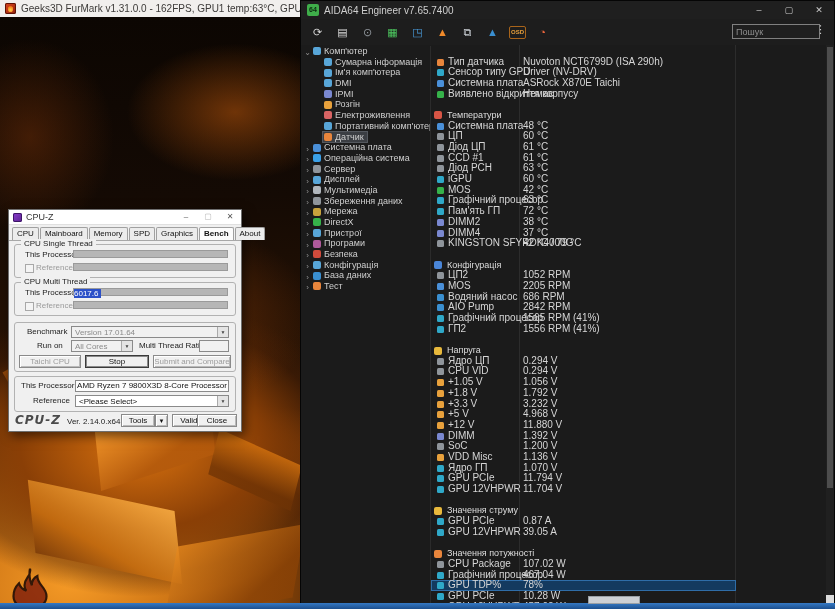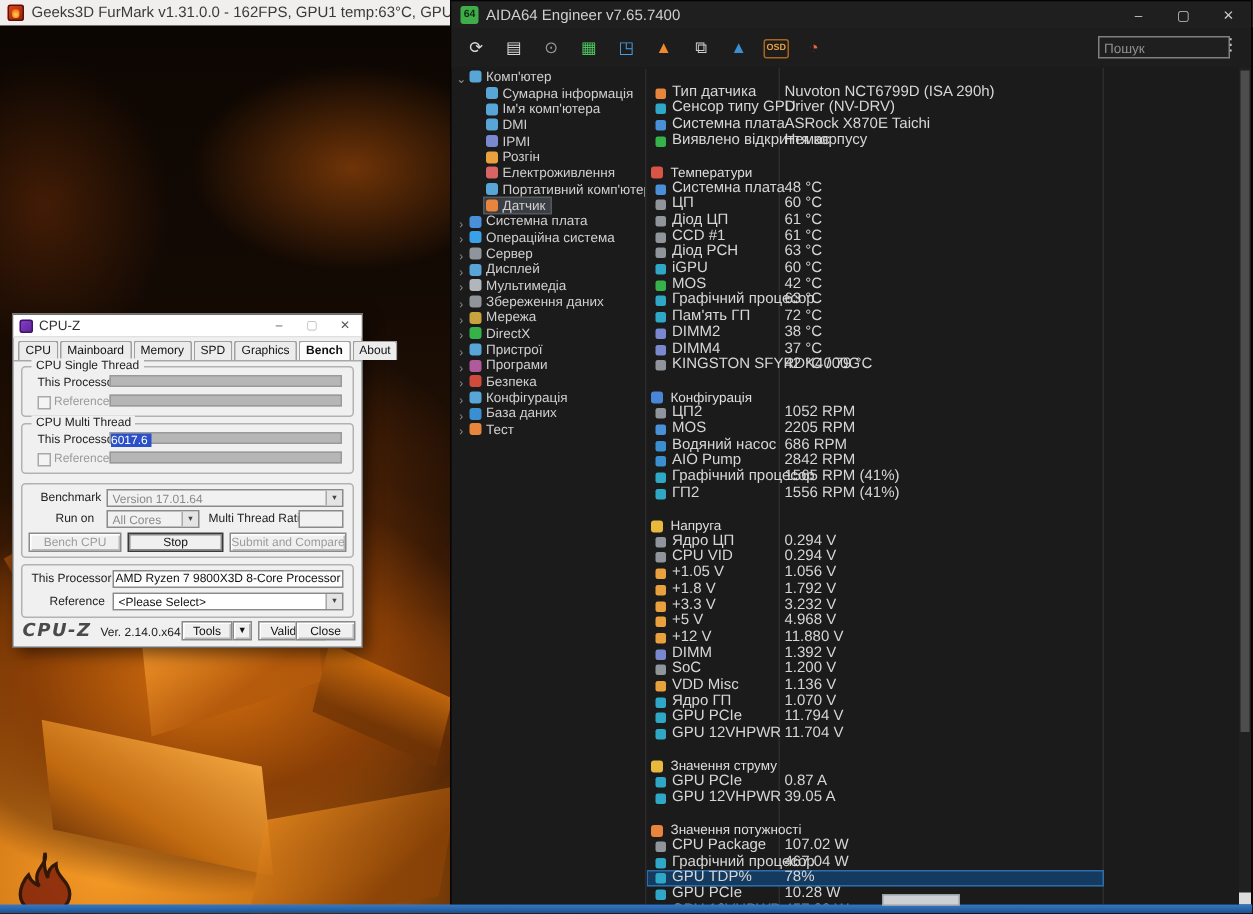--- a/index.html
+++ b/index.html
@@ -731,21 +731,21 @@
       <div class="czrow" style="top:18px;">
         <span class="czlabel" style="left:22px;">Run on</span>
         <span class="combo disabled" style="left:56px;width:62px;top:-1px;">
           <span>All Cores</span>
           <span class="arrow">▼</span>
         </span>
         <span class="czlabel" style="left:124px;">Multi Thread Ratio</span>
         <span class="czfield" style="left:184px;right:6px;top:-1px;background:#f1f1f1;"></span>
       </div>
       <div class="czrow" style="top:32px;">
-        <span class="czbtn disabled" style="left:4px;width:62px;">Bench CPU</span>
+        <span class="czbtn disabled" style="left:4px;width:62px;">Taichi CPU</span>
         <span class="czbtn default" style="left:70px;width:64px;">Stop</span>
         <span class="czbtn disabled" style="left:138px;right:4px;">Submit and Compare</span>
       </div>
     </div>
 
     <div class="grp" style="top:166px;height:34px;">
       <div class="czrow" style="top:4px;">
         <span class="czlabel" style="left:6px;">This Processor</span>
         <span class="czfield" style="left:60px;right:6px;top:-1px;">AMD Ryzen 7 9800X3D 8-Core Processor</span>
       </div>

